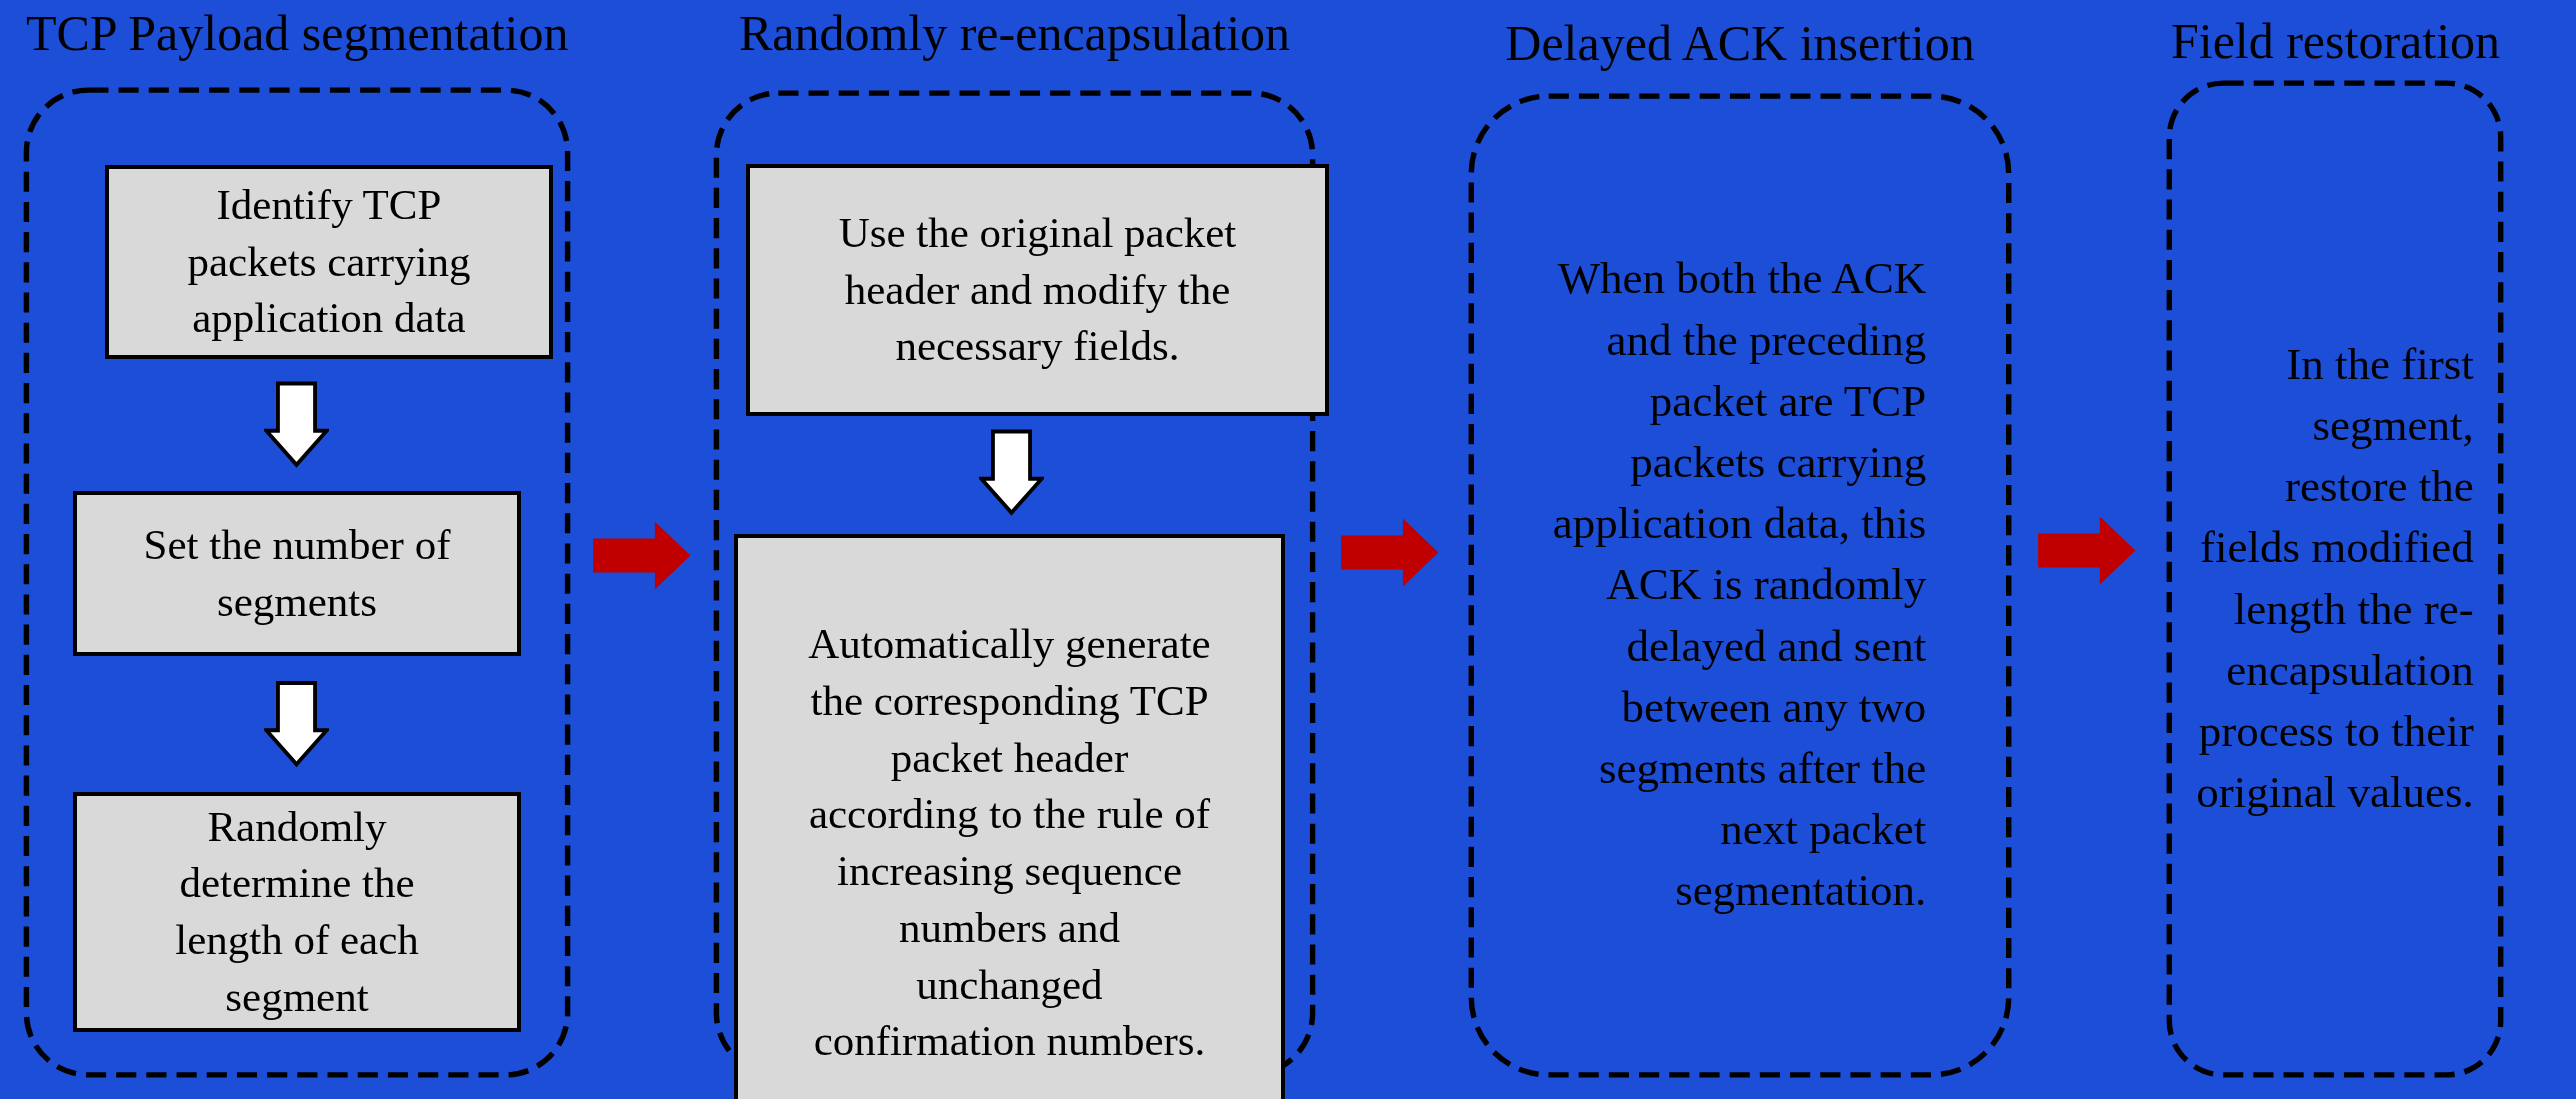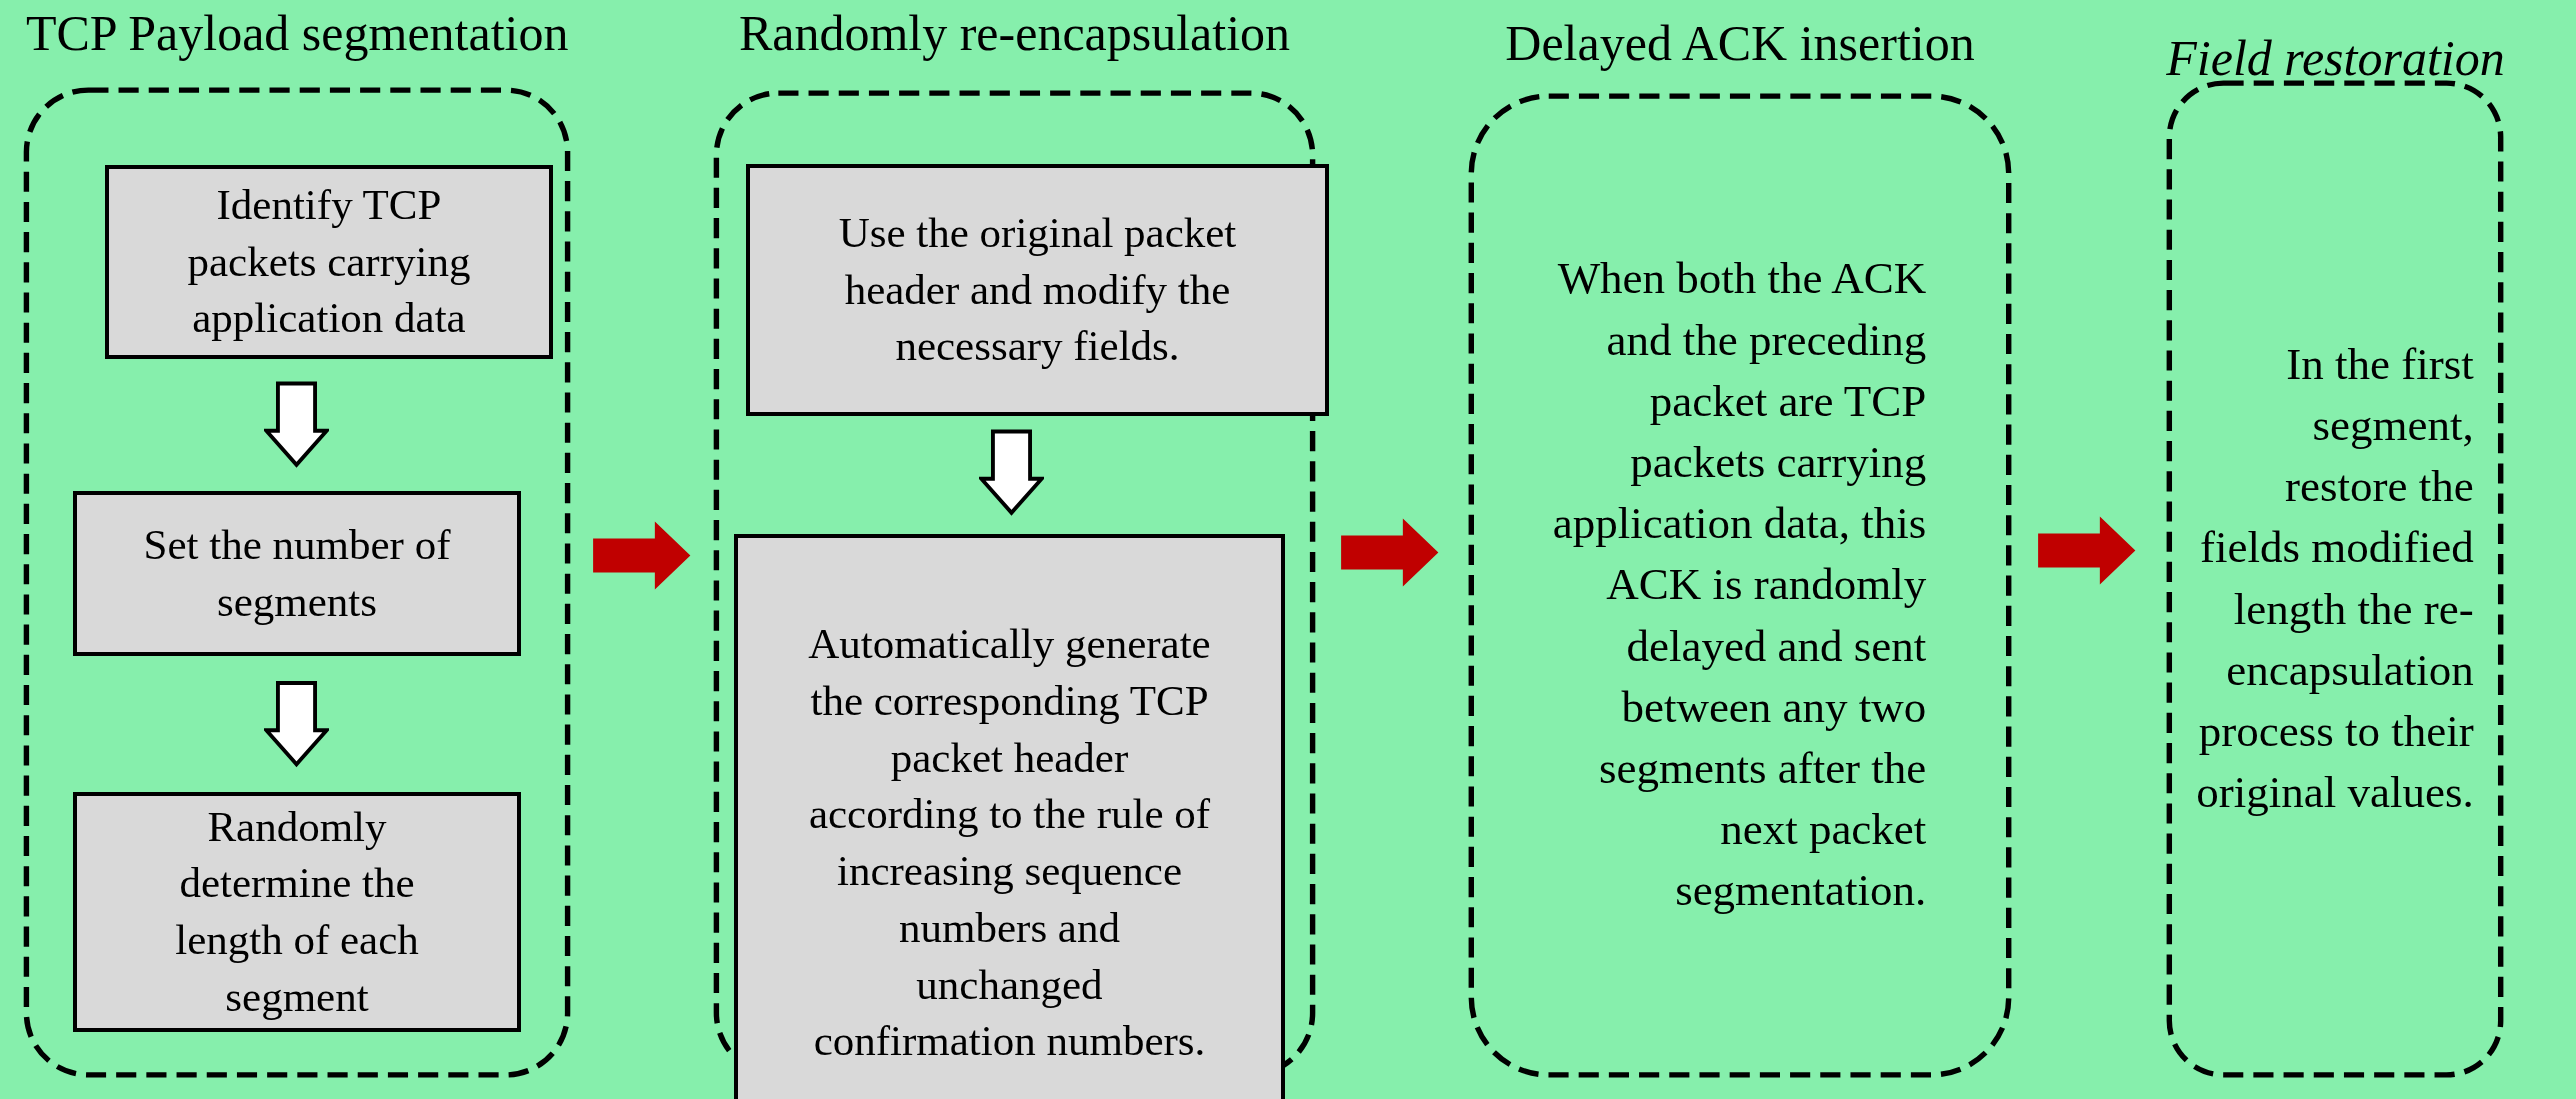--- a/index.html
+++ b/index.html
@@ -1,20 +1,20 @@
 <!DOCTYPE html>
 <html style="--accent: #c00000; --box-fill: #d9d9d9;font-size:12.4px"><head>
 <meta charset="utf-8">
 <style>
   html, body { margin: 0; padding: 0; background: #ffffff; }
   .canvas {
     position: relative;
     width: 2576px;
     height: 1099px;
-    background: #86efac;
+    background: #1d4ed8;
     font-family: "Liberation Serif", "DejaVu Serif", serif;
     color: #000000;
     overflow: hidden;
   }
   .abs { position: absolute; }
   .stage-title {
     position: absolute;
     font-size: 50px;
     line-height: 1.1;
     text-align: center;
@@ -125,21 +125,21 @@
 delayed and sent
 between any two
 segments after the
 next packet
 segmentation.</div>
 
   <svg class="abs red-arrow" style="left:2038px; top:515px;" width="99" height="71" viewBox="0 0 128 92">
     <polygon points="0,24 80,24 80,2 126,46 80,90 80,68 0,68"></polygon>
   </svg>
 
-  <div class="stage-title" style="left:2151px; top:31px; width:369px;font-style:italic;">Field restoration</div>
+  <div class="stage-title" style="left:2151px; top:14px; width:369px;">Field restoration</div>
 
   <svg class="container-border" style="left:2166px; top:80px;" width="338" height="998" viewBox="0 0 436 1289">
     <rect x="4" y="4" width="428" height="1281" rx="70" ry="70" fill="none" stroke="#000" stroke-width="7" stroke-dasharray="26 13"></rect>
   </svg>
 
   <div class="stage-text" style="left:2174px; top:95px; width:322px; height:967px;">In the first
 segment,
 restore the
 fields modified
 length the re-

